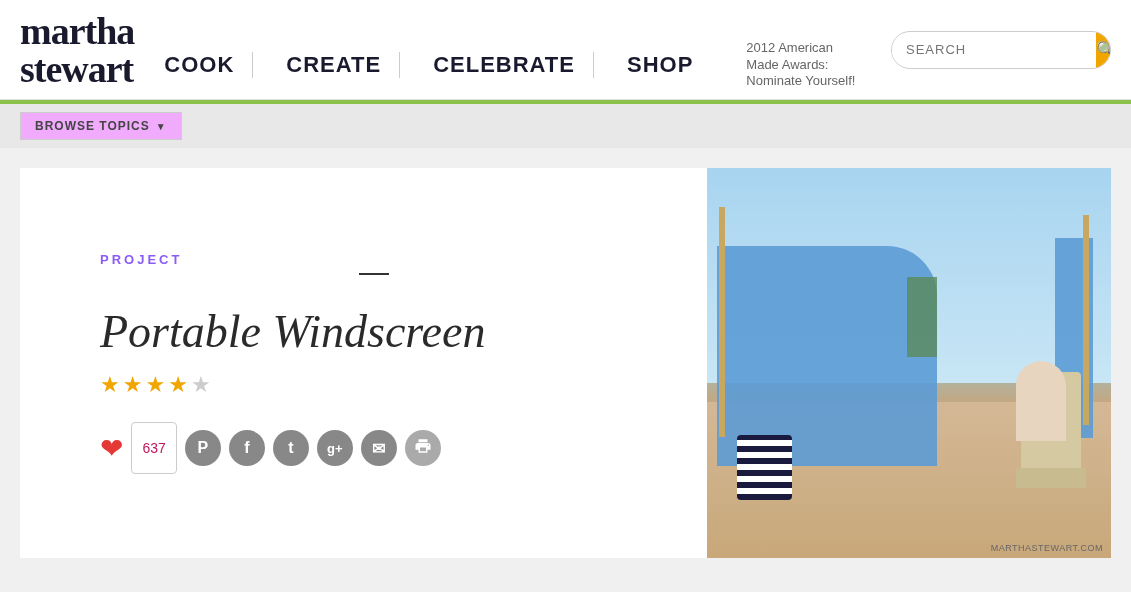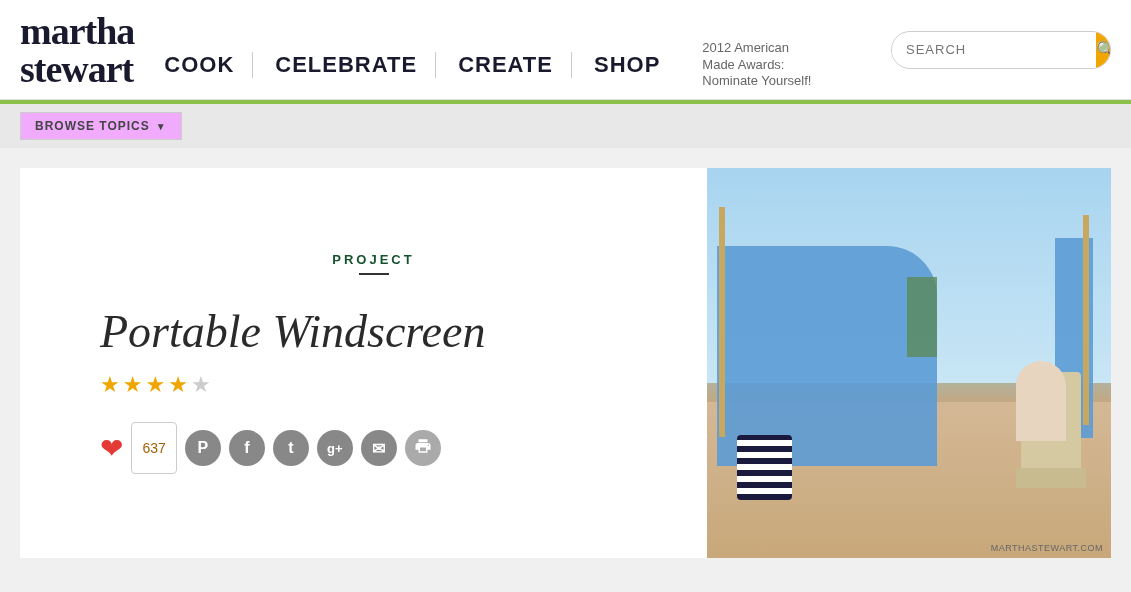--- a/index.html
+++ b/index.html
@@ -38,21 +38,21 @@
       color: #444;
     }
     .top-nav a {
       text-decoration: none;
       color: #444;
     }
 
     .main-nav {
       display: flex;
       align-items: center;
-      gap: 4px;
+      gap: 15px;
       margin-top: 31px;
     }
     .main-nav-item {
       font-size: 22px;
       font-weight: bold;
       color: #1a1a2e;
       text-transform: uppercase;
       padding: 0 18px;
       border-right: 1px solid #ccc;
       cursor: pointer;
@@ -158,24 +158,24 @@
       flex: 1;
       padding: 60px 60px 60px 80px;
       display: flex;
       flex-direction: column;
       justify-content: center;
     }
 
     .project-label {
       font-size: 13px;
       font-weight: bold;
-      color: #14532d;
+      color: #8b5cf6;
       text-transform: uppercase;
       letter-spacing: 3px;
-      text-align: center;
+      text-align: left;
       margin-bottom: 6px;
     }
     .project-divider {
       width: 30px;
       height: 2px;
       background: #333;
       margin: 0 auto 30px;
     }
 
     .project-title {
@@ -208,21 +208,21 @@
       font-size: 28px;
       color: #e53935;
       display: flex;
       align-items: center;
     }
     .count-box {
       border: 1px solid #ccc;
       border-radius: 4px;
       padding: 17px 10px;
       font-size: 14px;
-      color: #a16207;
+      color: #be185d;
     }
     .social-icon-btn {
       background: #888;
       border: none;
       border-radius: 50%;
       width: 36px;
       height: 36px;
       cursor: pointer;
       display: flex;
       align-items: center;
@@ -263,22 +263,22 @@
 <div class="header-top">
 
   <div class="logo">
     <span>martha</span>
     <span>stewart</span>
   </div>
 
   <div class="nav-area">
     <div class="main-nav">
       <a class="main-nav-item">COOK</a>
+      <a class="main-nav-item">CREATE</a>
       <a class="main-nav-item">CELEBRATE</a>
-      <a class="main-nav-item">CREATE</a>
       <a class="main-nav-item">SHOP</a>
       <div class="american-made-promo">2012 American Made Awards: Nominate Yourself!</div>
     </div>
   </div>
 
   <div class="header-right">
     <div class="search-bar">
       <input class="search-input" type="text" placeholder="SEARCH" style="">
       <button class="search-btn">
         <span>🔍</span>

